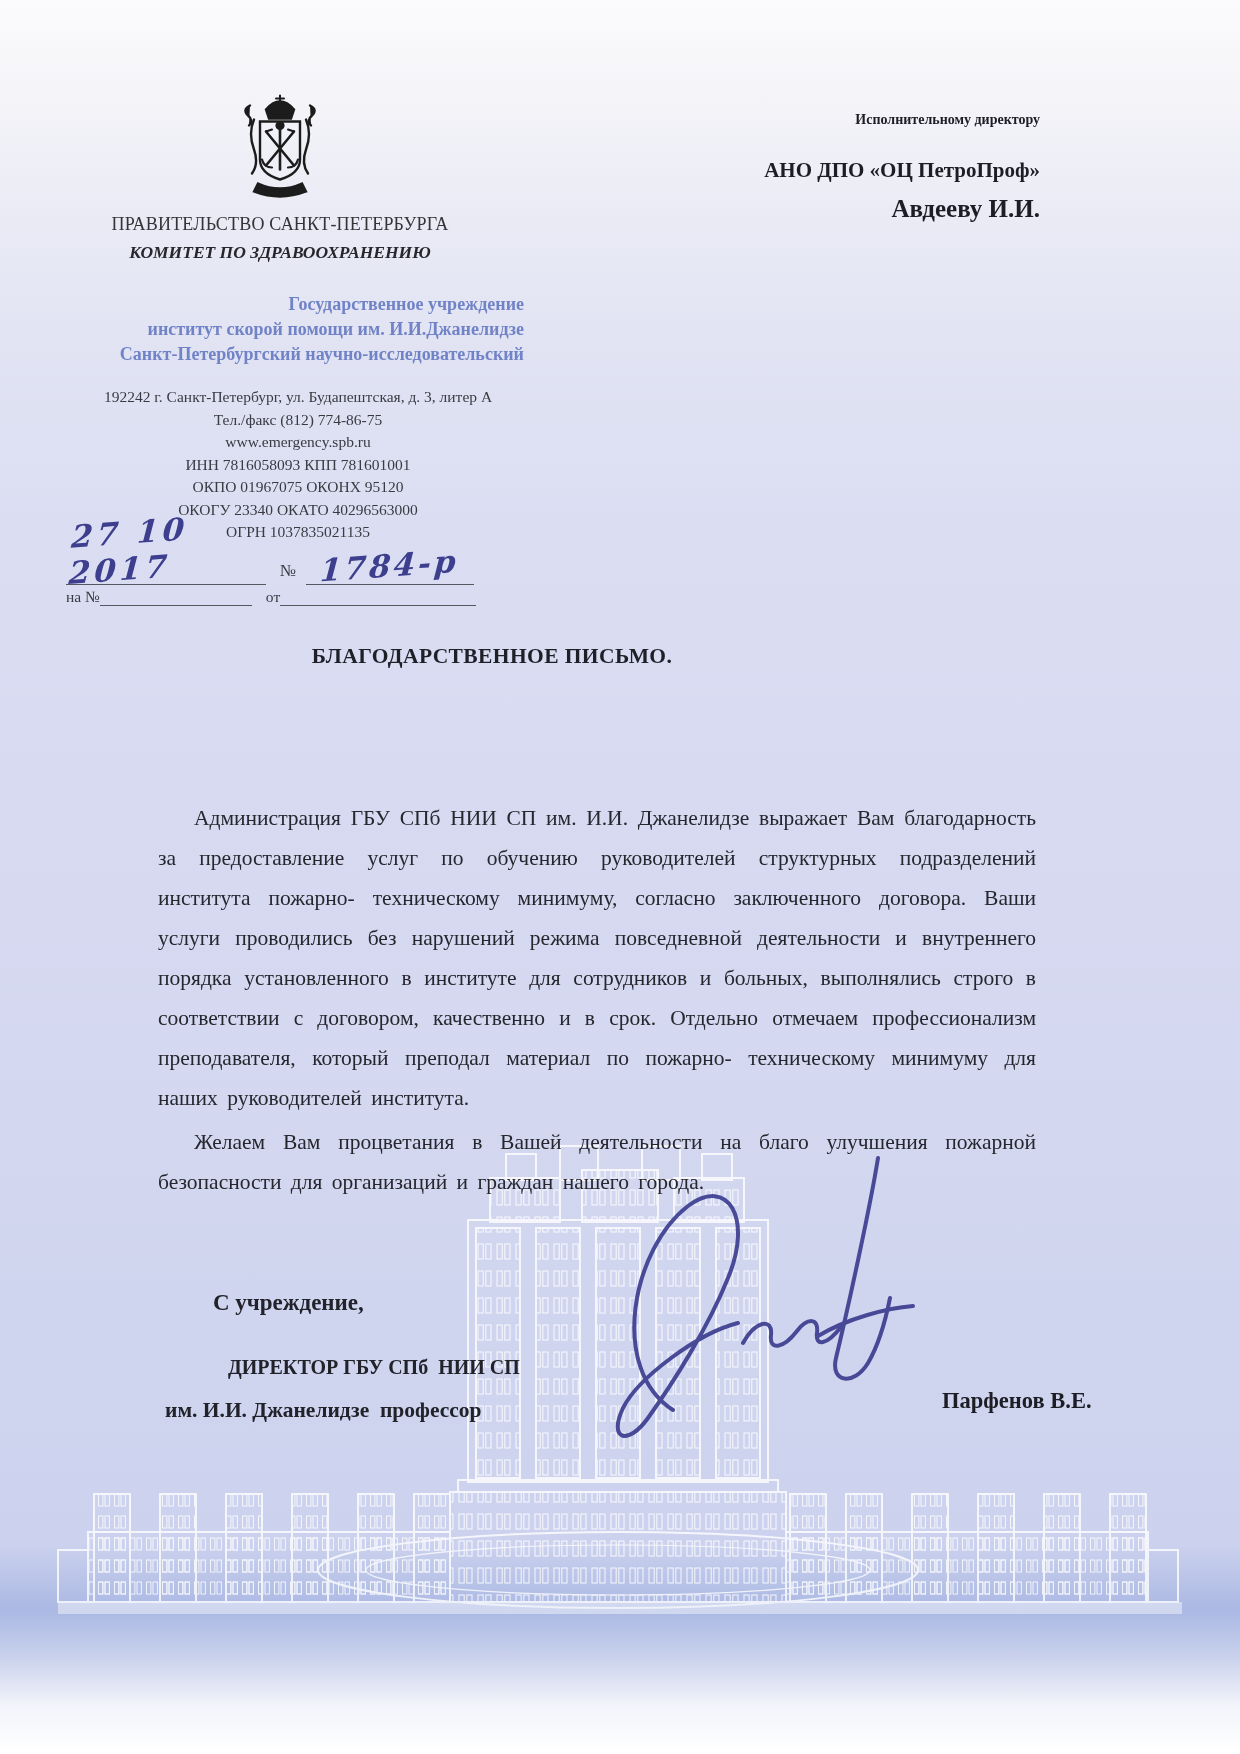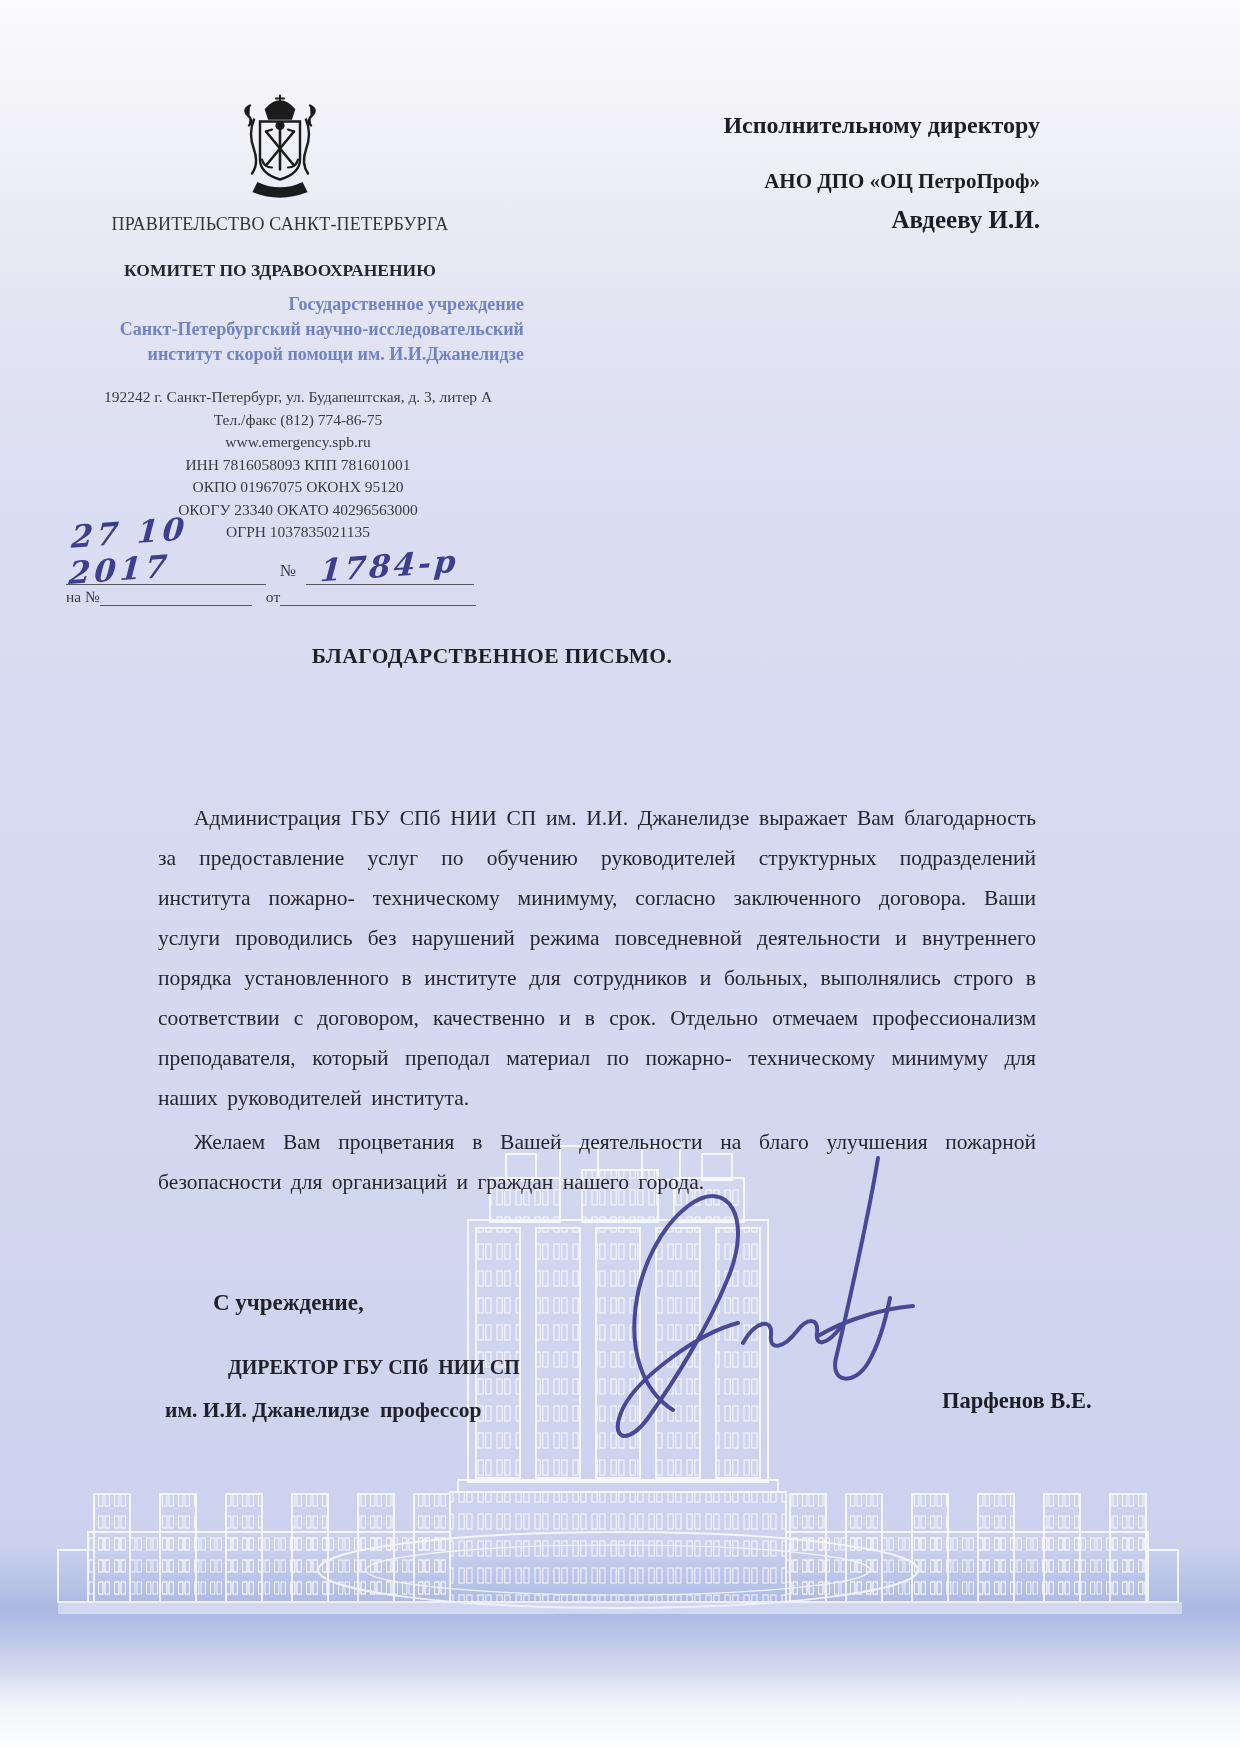--- a/index.html
+++ b/index.html
@@ -12,25 +12,25 @@
       #aab8e3 91.8%, #c8d0ec 94.4%, #f2f4fa 97.2%, #ffffff 100%);
   }
 
   
   .watermark { position:absolute; left:0; top:1050px; width:1240px; height:600px; opacity:.8; pointer-events:none; }
 
   
   .header-left { position:absolute; left:55px; top:86px; width:450px; text-align:center; color:#2a2a30; }
   .emblem { width:100px; height:118px; display:inline-block; }
   .gov-title { font-size:18px; margin-top:6px; letter-spacing:.2px; color:#333338; }
-  .committee { font-size:17.5px; font-weight:bold; margin-top:25px; color:#26262c; }
+  .committee { font-size:17.5px; font-weight:bold; margin-top:7px; color:#26262c;font-style:italic; }
 
   
   .recipient { position:absolute; right:200px; top:112px; width:520px; text-align:right; font-weight:bold; color:#1d1d25; }
-  .recipient .r1 { font-size:24px;text-align:right; }
+  .recipient .r1 { font-size:14px;text-align:right; }
   .recipient .r2 { font-size:21px; margin-top:30px; }
   .recipient .r3 { font-size:25px; margin-top:12px; }
 
   
   .institute { position:absolute; left:38px; top:292px; width:486px; text-align:right;
                color:#7183c7; font-weight:bold; font-size:18px; line-height:25px; }
   .contacts  { position:absolute; left:55px; top:386px; width:486px; text-align:center;
                font-size:15.5px; line-height:22.5px; color:#3a3a42; }
 
   
@@ -158,22 +158,22 @@
   </div>
 
   <div class="recipient">
     <div class="r1">Исполнительному директору</div>
     <div class="r2">АНО ДПО «ОЦ ПетроПроф»</div>
     <div class="r3">Авдееву И.И.</div>
   </div>
 
   <div class="institute">
     <div>Государственное учреждение</div>
+    <div>институт скорой помощи им. И.И.Джанелидзе</div>
     <div>Санкт-Петербургский научно-исследовательский</div>
-    <div>институт скорой помощи им. И.И.Джанелидзе</div>
   </div>
 
   <div class="contacts">
     <div>192242 г. Санкт-Петербург, ул. Будапештская, д. 3, литер А</div>
     <div>Тел./факс (812) 774-86-75</div>
     <div>www.emergency.spb.ru</div>
     <div>ИНН 7816058093 КПП 781601001</div>
     <div>ОКПО 01967075 ОКОНХ 95120</div>
     <div>ОКОГУ 23340 ОКАТО 40296563000</div>
     <div>ОГРН 1037835021135</div>

